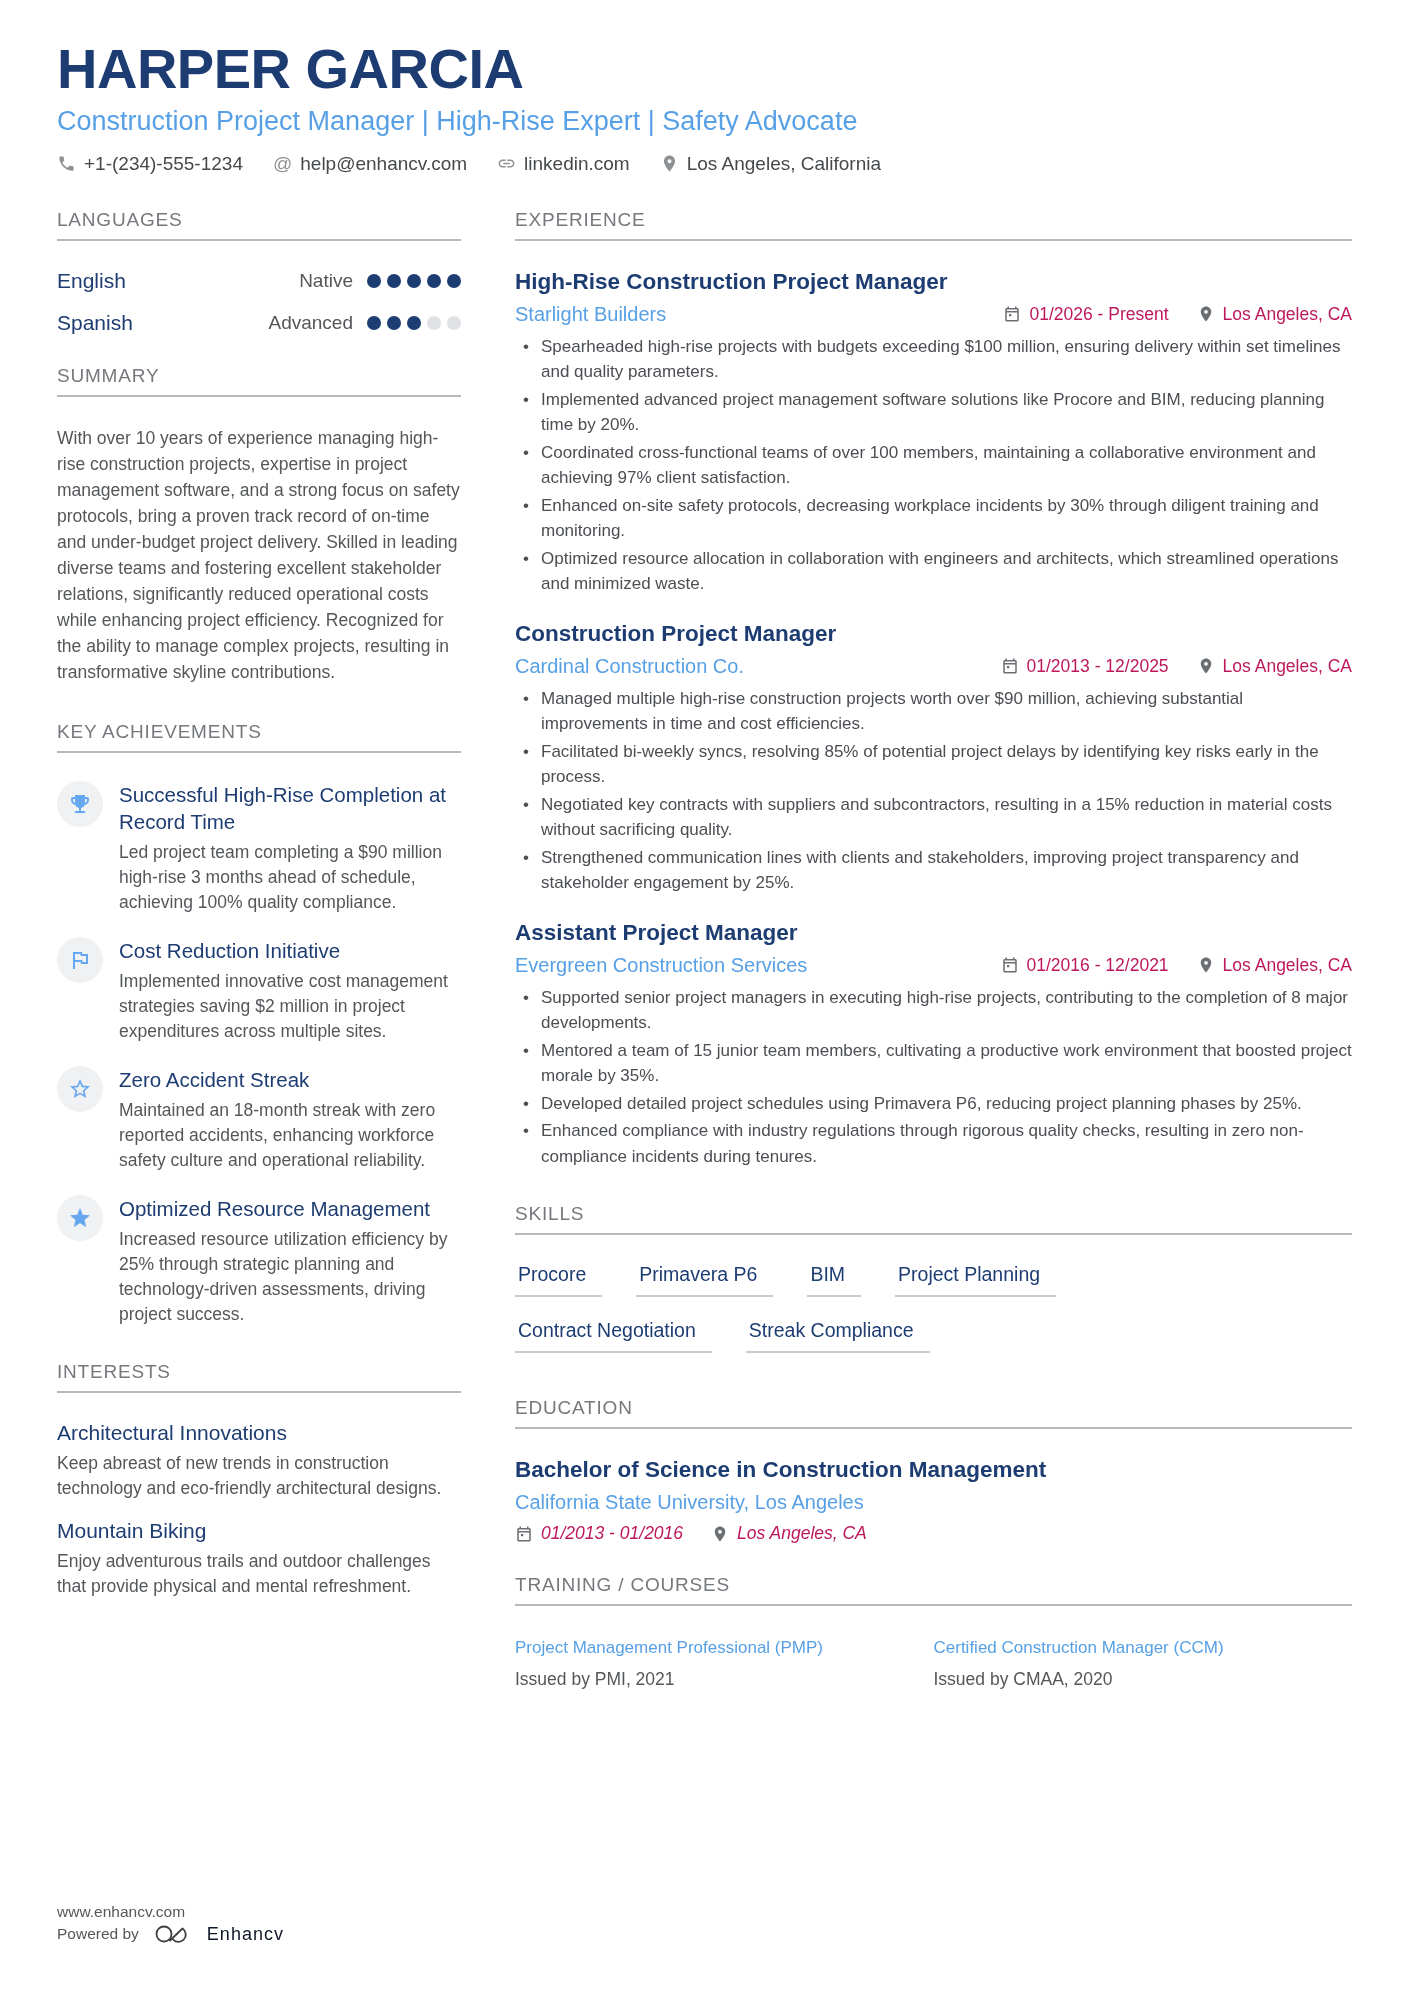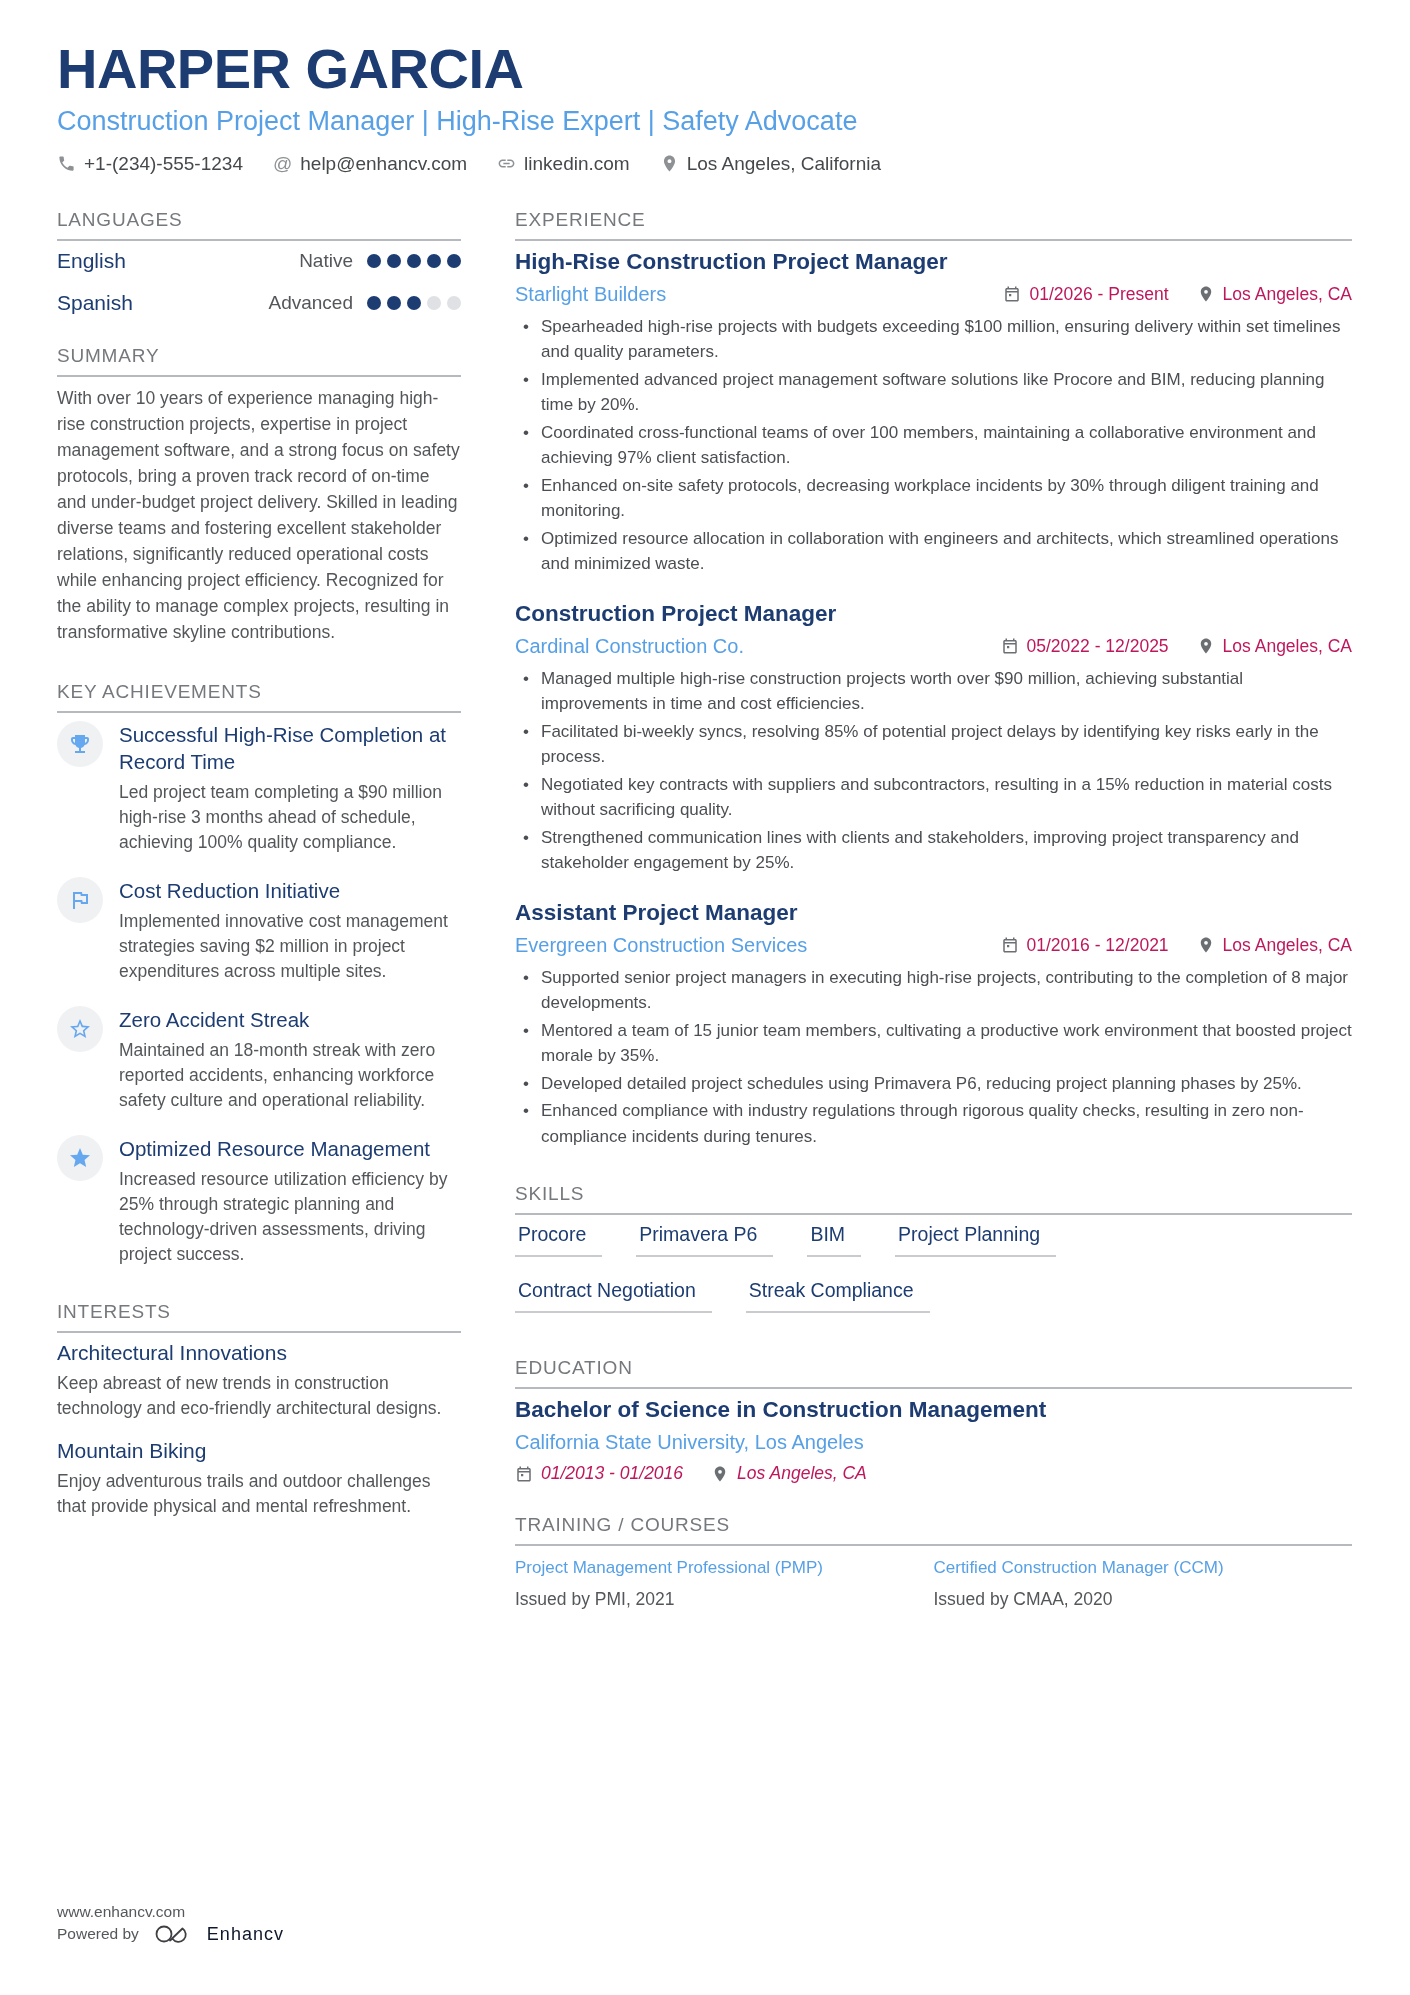--- a/index.html
+++ b/index.html
@@ -18,21 +18,21 @@
   .cicon { width:19px; height:19px; flex:0 0 auto; fill:#8e9194; }
   .at-glyph { font-size:19px; color:#8e9194; line-height:1; }
 
   
   .content { display:flex; gap:54px; margin-top:34px; }
   .col-left { width:404px; flex:0 0 auto; }
   .col-right { flex:1; min-width:0; }
 
   .sec-title {
     font-size:19px; color:#75787c; letter-spacing:0.8px;
-    border-bottom:2px solid #b6b9bd; padding-bottom:8px; margin-bottom:8px;
+    border-bottom:2px solid #b6b9bd; padding-bottom:8px; margin-bottom:28px;
   }
 
   
   .lang-row { display:flex; align-items:center; margin-bottom:18px; }
   .lang-name { font-size:21px; color:#1d3c72; flex:1; }
   .lang-level { font-size:19px; color:#54575a; margin-right:14px; }
   .dots { display:inline-flex; gap:6px; align-items:center; }
   .dot { width:14px; height:14px; border-radius:50%; background:#dfe1e4; display:inline-block; }
   .dot.filled { background:#1d3c72; }
 
@@ -270,21 +270,21 @@
           </div>
 
           <div class="job">
             <div class="job-title">Construction Project Manager</div>
             <div class="job-meta">
               <span class="company">Cardinal Construction Co.</span>
               <span class="meta-group">
                 <svg class="micon" viewBox="0 0 24 24">
                     <path d="M19 4h-1V2h-2v2H8V2H6v2H5c-1.1 0-2 .9-2 2v14c0 1.1.9 2 2 2h14c1.1 0 2-.9 2-2V6c0-1.1-.9-2-2-2zm0 16H5V10h14v10zM5 8V6h14v2H5zm3 4h3v3H8v-3z"></path>
                   </svg>
-                <span>05/2022 - 12/2025</span>
+                <span>01/2013 - 12/2025</span>
               </span>
               <span class="meta-group">
                 <svg class="micon" viewBox="0 0 24 24">
                     <path d="M12 2C8.13 2 5 5.13 5 9c0 5.25 7 13 7 13s7-7.75 7-13c0-3.87-3.13-7-7-7zm0 9.5a2.5 2.5 0 1 1 0-5 2.5 2.5 0 0 1 0 5z"></path>
                   </svg>
                 <span>Los Angeles, CA</span>
               </span>
             </div>
             <ul class="bullets">
               <li>Managed multiple high-rise construction projects worth over $90 million, achieving substantial improvements in time and cost efficiencies.</li>

